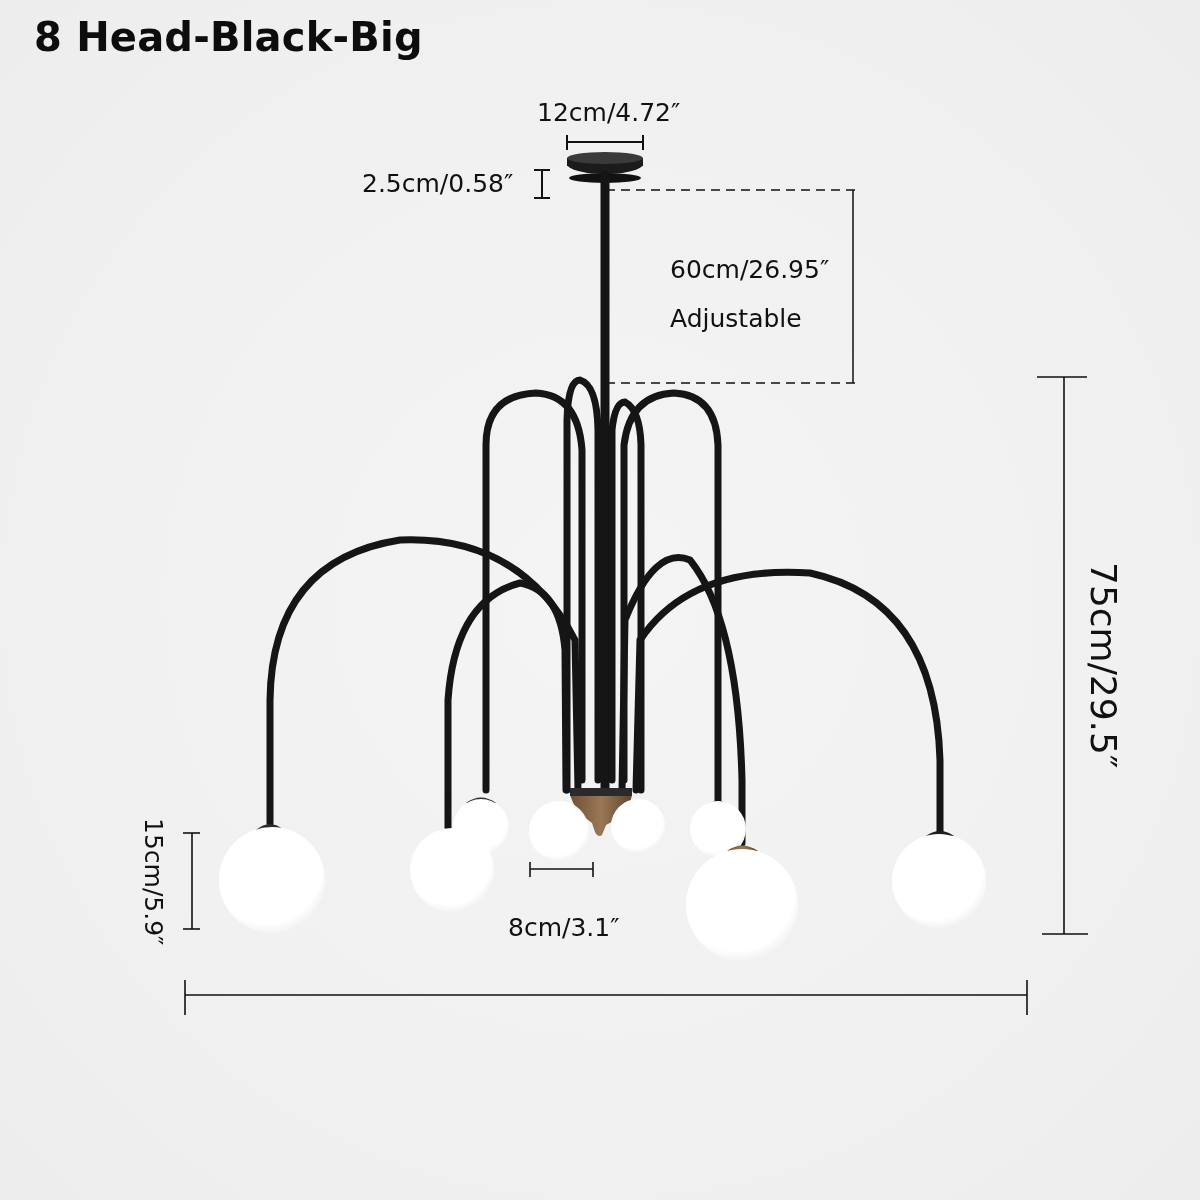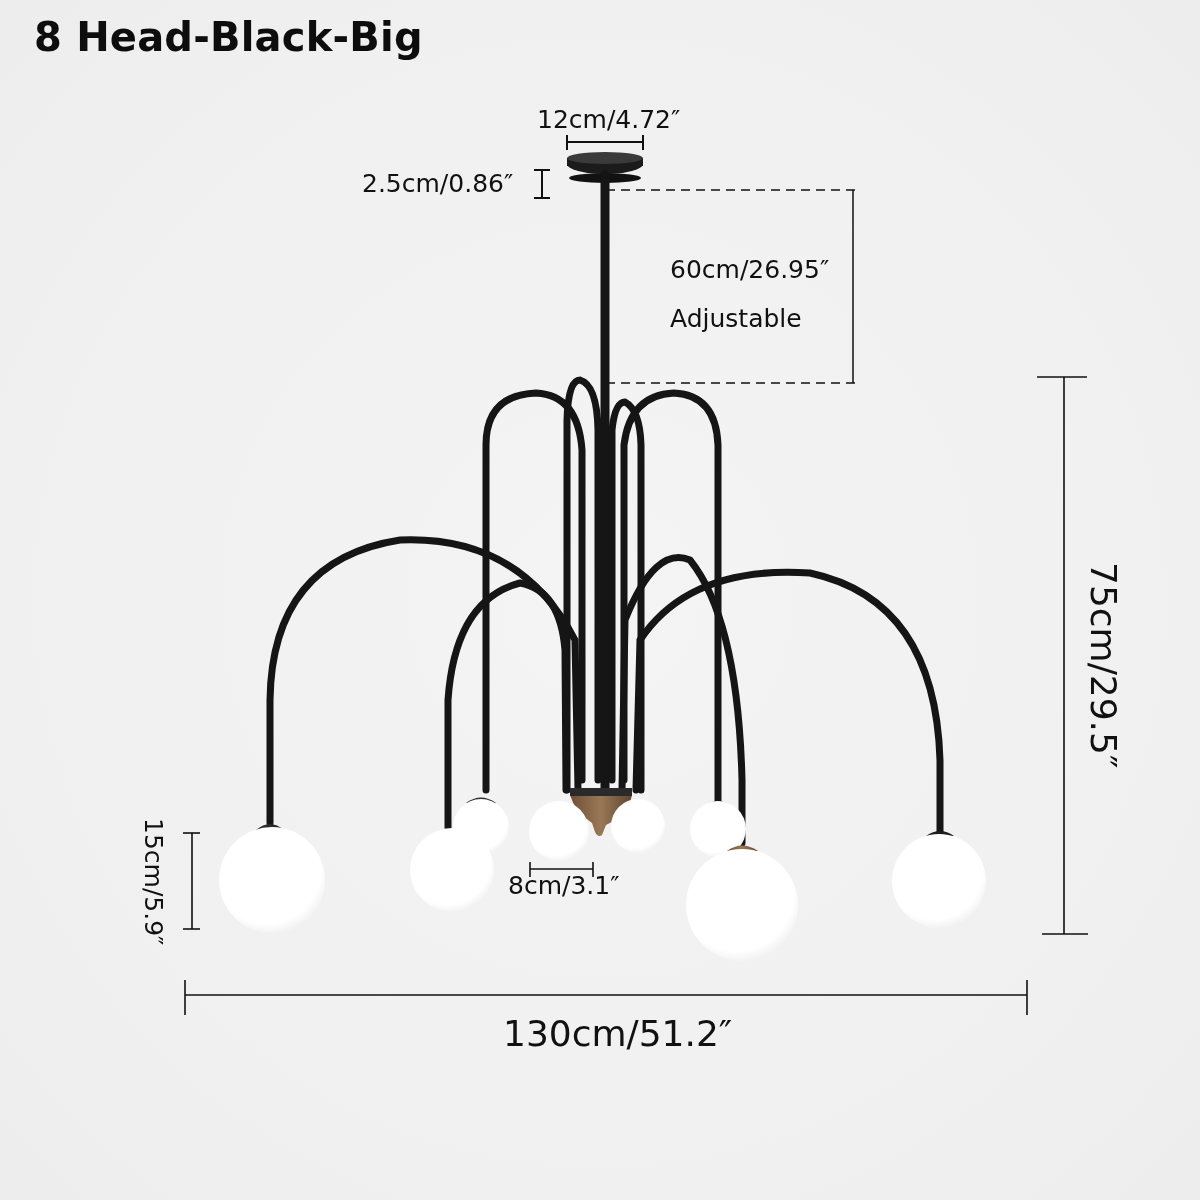--- a/index.html
+++ b/index.html
@@ -181,22 +181,21 @@
         <path d="M 727 851 Q 742 840 758 851 Z" fill="url(#brassGrad)"></path>
         <circle cx="742" cy="905" r="56" fill="url(#globeGrad)"></circle>
       </g>
       <g>
         <path d="M 926 836 Q 940 826 954 836 Z" fill="#1e1e1e"></path>
         <circle cx="939" cy="881" r="47" fill="url(#globeGrad)"></circle>
       </g>
     </g>
   </svg>
 
-  <div class="label" style="left:537px; top:98px;margin-top:7px;">12cm/4.72″</div>
-  <div class="label" style="left:362px; top:169px;">2.5cm/0.86″</div>
+  <div class="label" style="left:537px; top:98px;">12cm/4.72″</div>
+  <div class="label" style="left:362px; top:169px;">2.5cm/0.58″</div>
   <div class="label" style="left:670px; top:255px;">60cm/26.95″</div>
   <div class="label" style="left:670px; top:304px;">Adjustable</div>
   <div class="label big vert" style="left:1125px; top:562px;">75cm/29.5″</div>
   <div class="label vert" style="left:168px; top:818px;">15cm/5.9″</div>
-  <div class="label" style="left:508px; top:871px;">8cm/3.1″</div>
-  <div class="label big" style="left:503px; top:1012px;">130cm/51.2″</div>
+  <div class="label" style="left:508px; top:913px;">8cm/3.1″</div>
 
 </div>
 
 </body></html>

